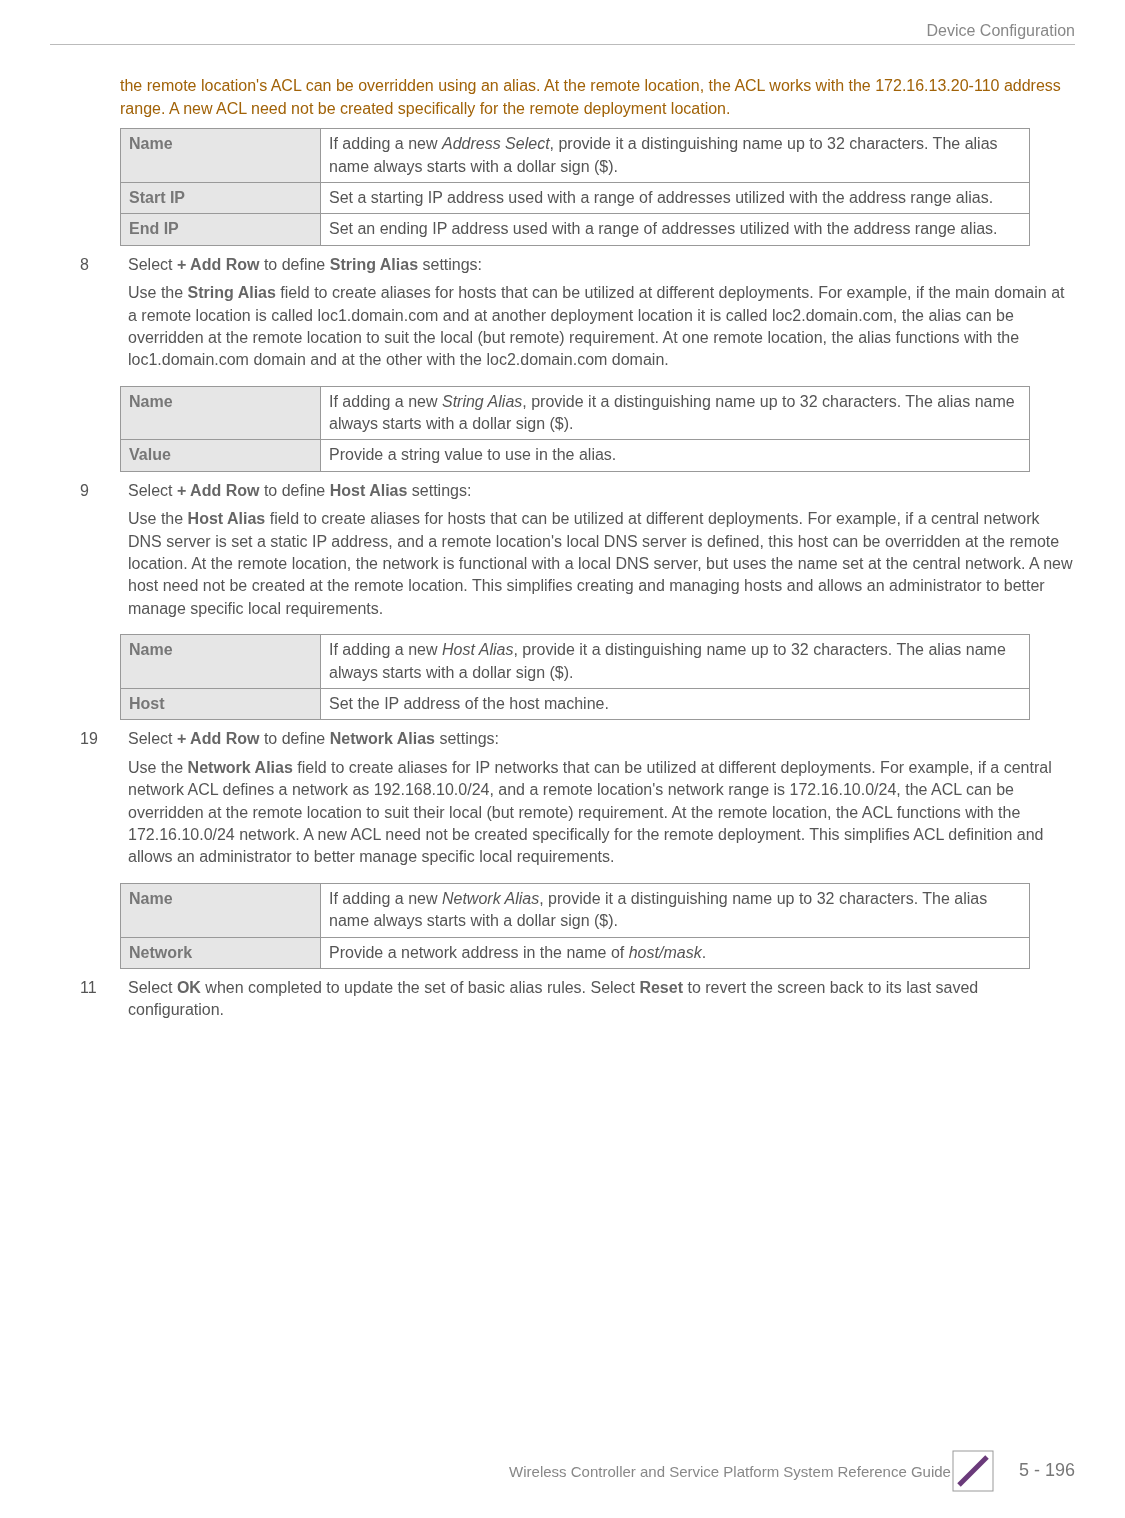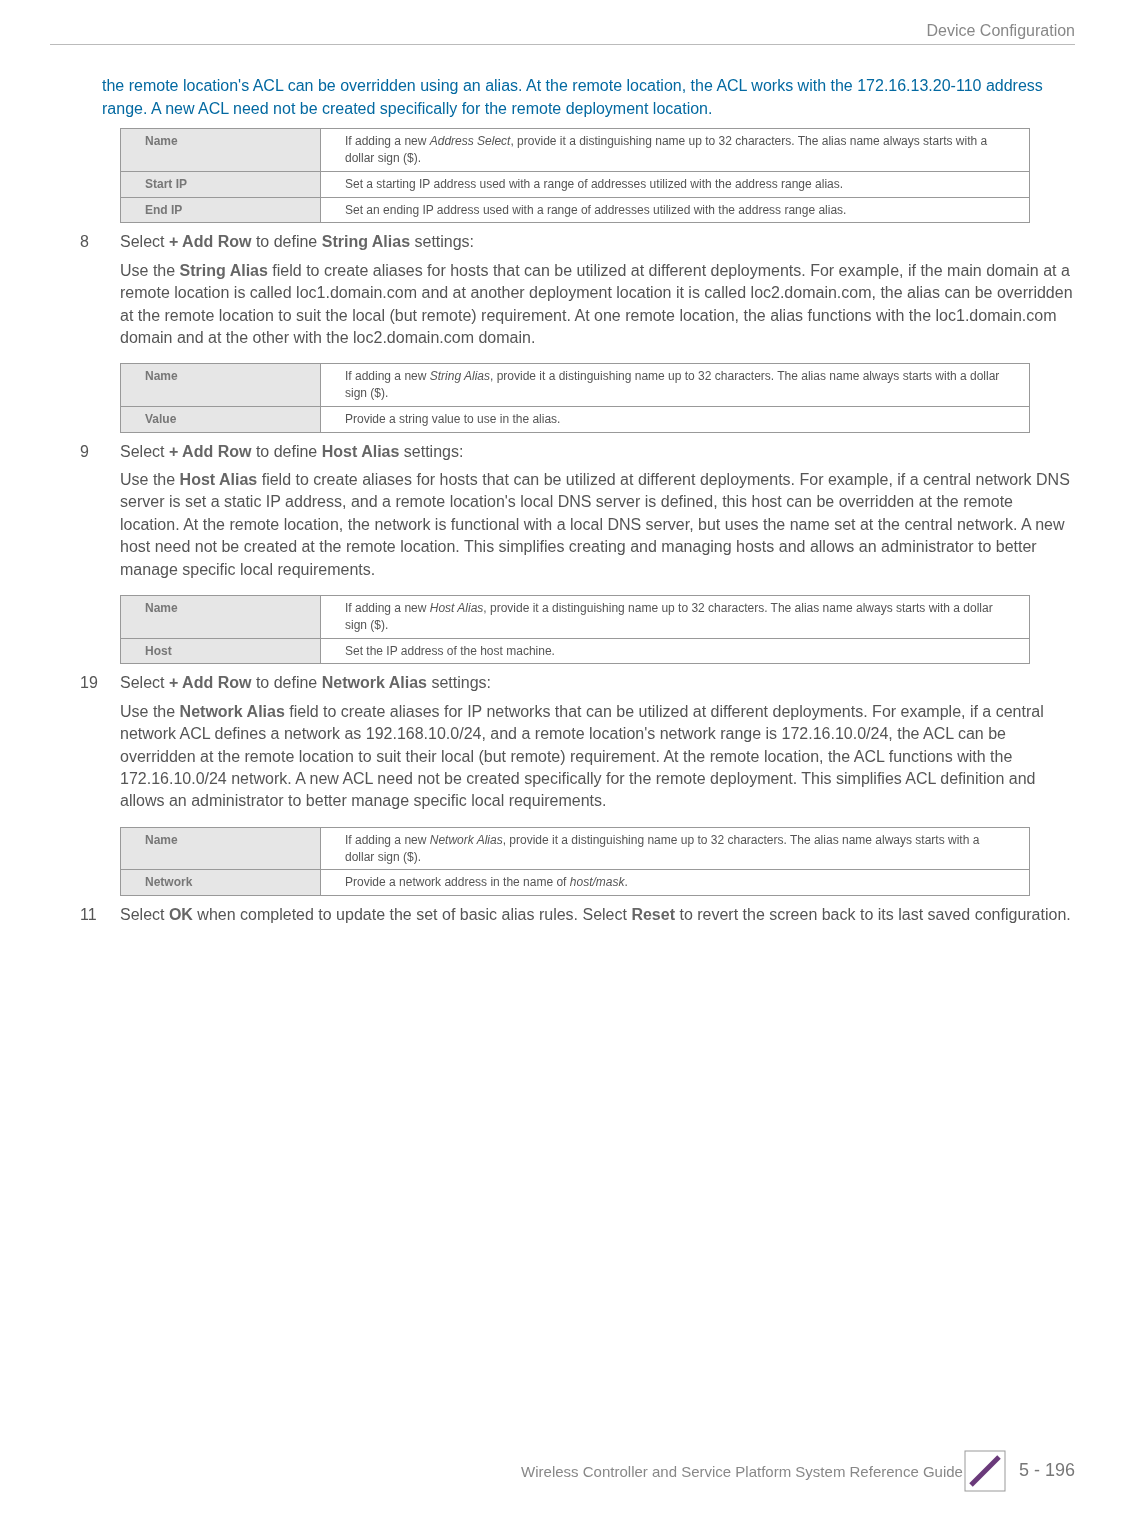--- a/index.html
+++ b/index.html
@@ -20,52 +20,53 @@
       font-size: 16px;
       font-weight: 300;
       margin-bottom: 2px;
     }
     .hr-top {
       border: none;
       border-top: 1px solid #bbb;
       margin-bottom: 30px;
     }
     .intro-para {
-      margin-left: 52px;
+      margin-left: 70px;
       margin-bottom: 8px;
-      color: #0369a1;
+      color: #a16207;
     }
     .step {
       display: flex;
       margin-bottom: 6px;
       margin-top: 8px;
     }
     .step-num {
       width: 70px;
       flex-shrink: 0;
       color: #555;
       padding-left: 30px;
     }
     .step-body {
       flex: 1;
       color: #555;
+      margin-left: 8px;
     }
     .step-body p { margin-bottom: 6px; }
     .bold { font-weight: 700; color: #666; }
     table {
       border-collapse: collapse;
       margin: 8px 0 8px 70px;
       width: 910px;
     }
     td {
       border: 1px solid #999;
-      padding: 4px 24px;
+      padding: 4px 8px;
       vertical-align: top;
       color: #555;
-      font-size: 12px;
+      font-size: 16px;
     }
     td.label {
       width: 200px;
       background: #e6e6e6;
       font-weight: 700;
       color: #777;
     }
     .italic { font-style: italic; }
     .footer {
       position: absolute;
@@ -77,21 +78,21 @@
       justify-content: flex-end;
     }
     .footer-left {
       color: #888;
       font-size: 15px;
       font-weight: 300;
     }
     .footer-right {
       display: flex;
       align-items: center;
-      gap: 12px;
+      gap: 24px;
     }
     .footer-page {
       color: #777;
       font-size: 18px;
     }
     .slash-box { width: 44px; height: 44px; }
   </style>
 </head>
 <body>
 

